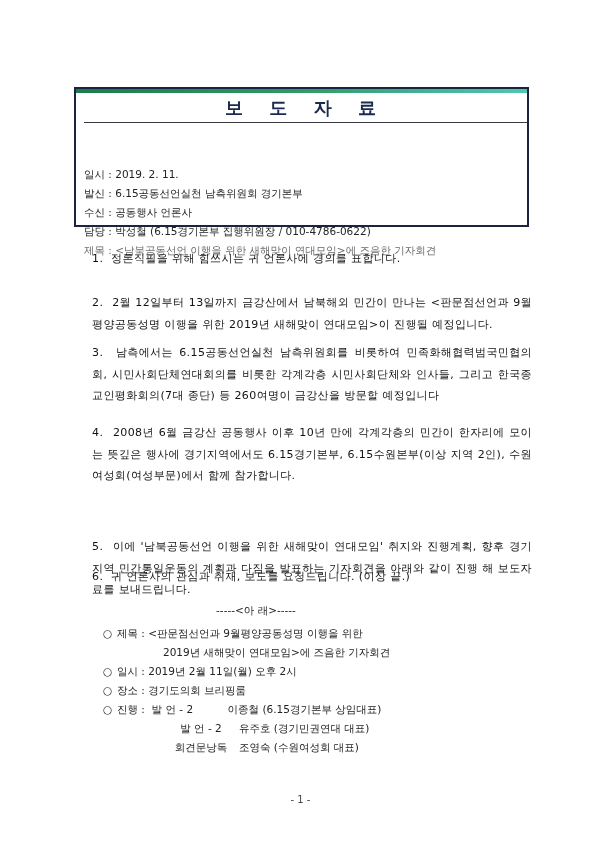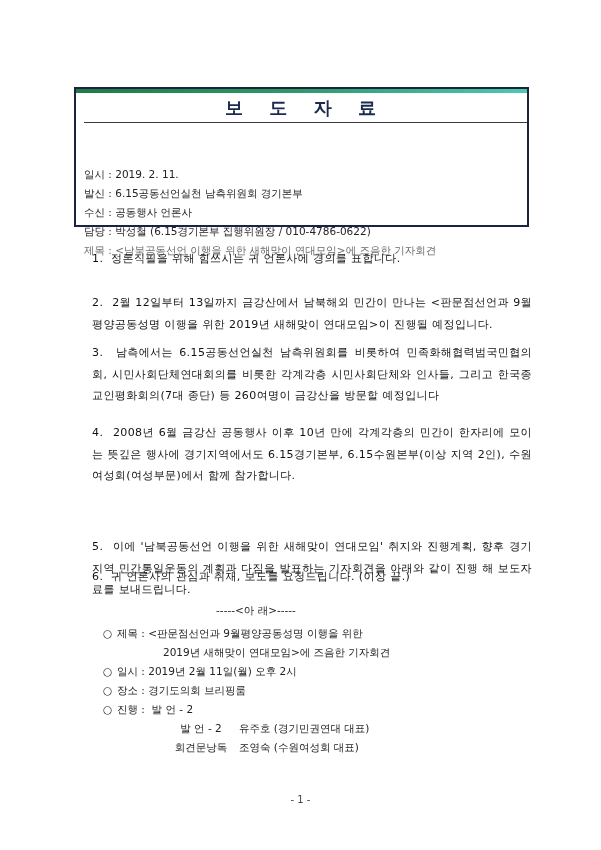--- a/index.html
+++ b/index.html
@@ -121,20 +121,21 @@
   </div>
   <div class="detail-row">
     <span class="bullet">○</span>
     <span class="d-label">장소 :</span>&nbsp;
     <span>경기도의회 브리핑룸</span>
   </div>
   <div class="detail-row">
     <span class="bullet">○</span>
     <span class="d-label">진행 :</span>&nbsp;&nbsp;
     <span class="prog-label">발 언 - 2</span>
+    <span>이종철 (6.15경기본부 상임대표)</span>
   </div>
   <div class="detail-row indent">
     <span class="prog-label">발 언 - 2</span>
     <span>유주호 (경기민권연대 대표)</span>
   </div>
   <div class="detail-row indent">
     <span class="prog-label">회견문낭독</span>
     <span>조영숙 (수원여성회 대표)</span>
   </div>
 </div>

